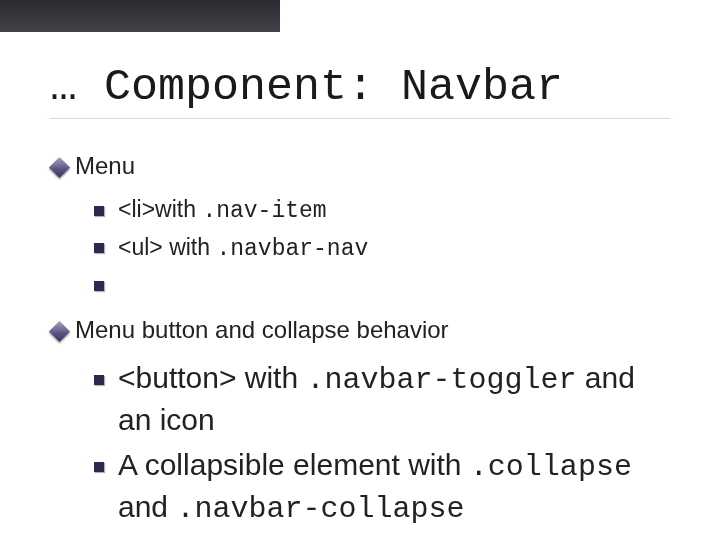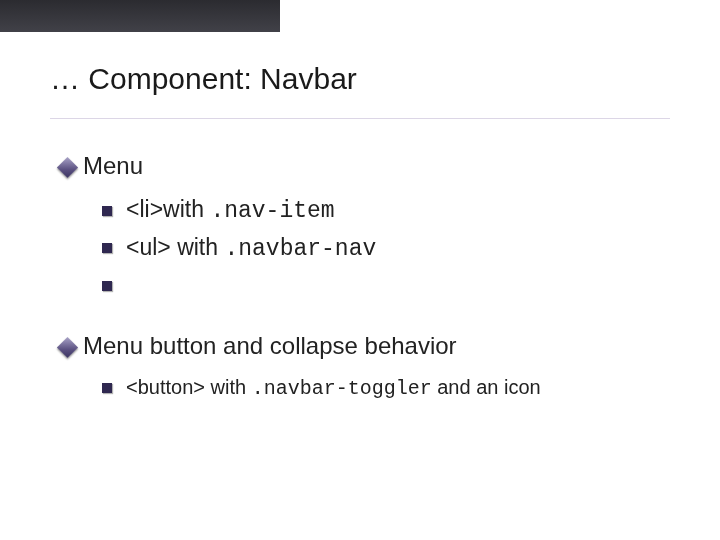--- a/index.html
+++ b/index.html
@@ -10,29 +10,29 @@
     color:#000;
     position:relative;
     overflow:hidden;
   }
   .topstrip{
     position:absolute;left:0;top:0;width:280px;height:32px;
     background:linear-gradient(#2b2b30,#414148);
   }
   .title{
     position:absolute;left:50px;top:62px;
-    font-size:30px;color:#1a1a1a;
-    font-family:Liberation Sans, sans-serif;
+    font-size:45px;color:#1a1a1a;
+    font-family:Liberation Mono, monospace;
   }
   .rule{
     position:absolute;left:50px;top:118px;width:620px;height:0;
     border-top:1px solid #dcd6e6;
   }
   .content{
-    position:absolute;left:60px;top:150px;width:600px;
+    position:absolute;left:52px;top:150px;width:600px;
     font-size:24px;line-height:1.35;
     color:#222;
   }
   .lvl1{margin:0 0 10px 0;}
   .lvl1 .bullet{
     display:inline-block;vertical-align:middle;margin-right:8px;
   }
   .diamond{width:15px;height:15px;display:inline-block;position:relative;}
   .diamond::before{
     content:"";position:absolute;inset:0;
@@ -41,23 +41,23 @@
     box-shadow:1px 1px 2px rgba(0,0,0,.4);
   }
   .lvl2{margin:4px 0 4px 42px;font-size:23px;}
   .lvl2 .sq{
     display:inline-block;width:10px;height:10px;
     background:#2f2850;margin-right:14px;vertical-align:middle;
     box-shadow:1px 1px 1px rgba(0,0,0,.3);
   }
   .lvl2 .txt{display:inline;vertical-align:middle;}
   .mono{font-family:"Courier New",Courier,monospace;}
-  .section2{margin-top:30px;}
+  .section2{margin-top:14px;}
   
-  .hang{display:block;padding-left:24px;text-indent:-24px;margin:4px 0 4px 42px;font-size:20px;}
+  .hang{display:block;padding-left:24px;text-indent:-24px;margin:4px 0 4px 42px;font-size:30px;}
   .hang .sq{
     display:inline-block;width:10px;height:10px;
     background:#2f2850;margin-right:14px;vertical-align:middle;
     box-shadow:1px 1px 1px rgba(0,0,0,.3);text-indent:0;
   }
 </style>
 </head>
 <body>
 
 <div class="topstrip"></div>
@@ -79,14 +79,17 @@
   <div class="lvl2">
     <span class="sq"></span>
   </div>
 
   <div class="lvl1 section2">
     <span class="bullet"><span class="diamond"></span></span><span>Menu button and collapse behavior</span>
   </div>
   <div class="hang">
     <span class="sq"></span><span>&lt;button&gt; with </span><span class="mono">.navbar-toggler</span><span> and an icon</span>
   </div>
+  <div class="hang">
+    <span class="sq"></span><span>A collapsible element with </span><span class="mono">.collapse</span><span> and </span><span class="mono">.navbar-collapse</span>
+  </div>
 
 </div>
 
 </body></html>

